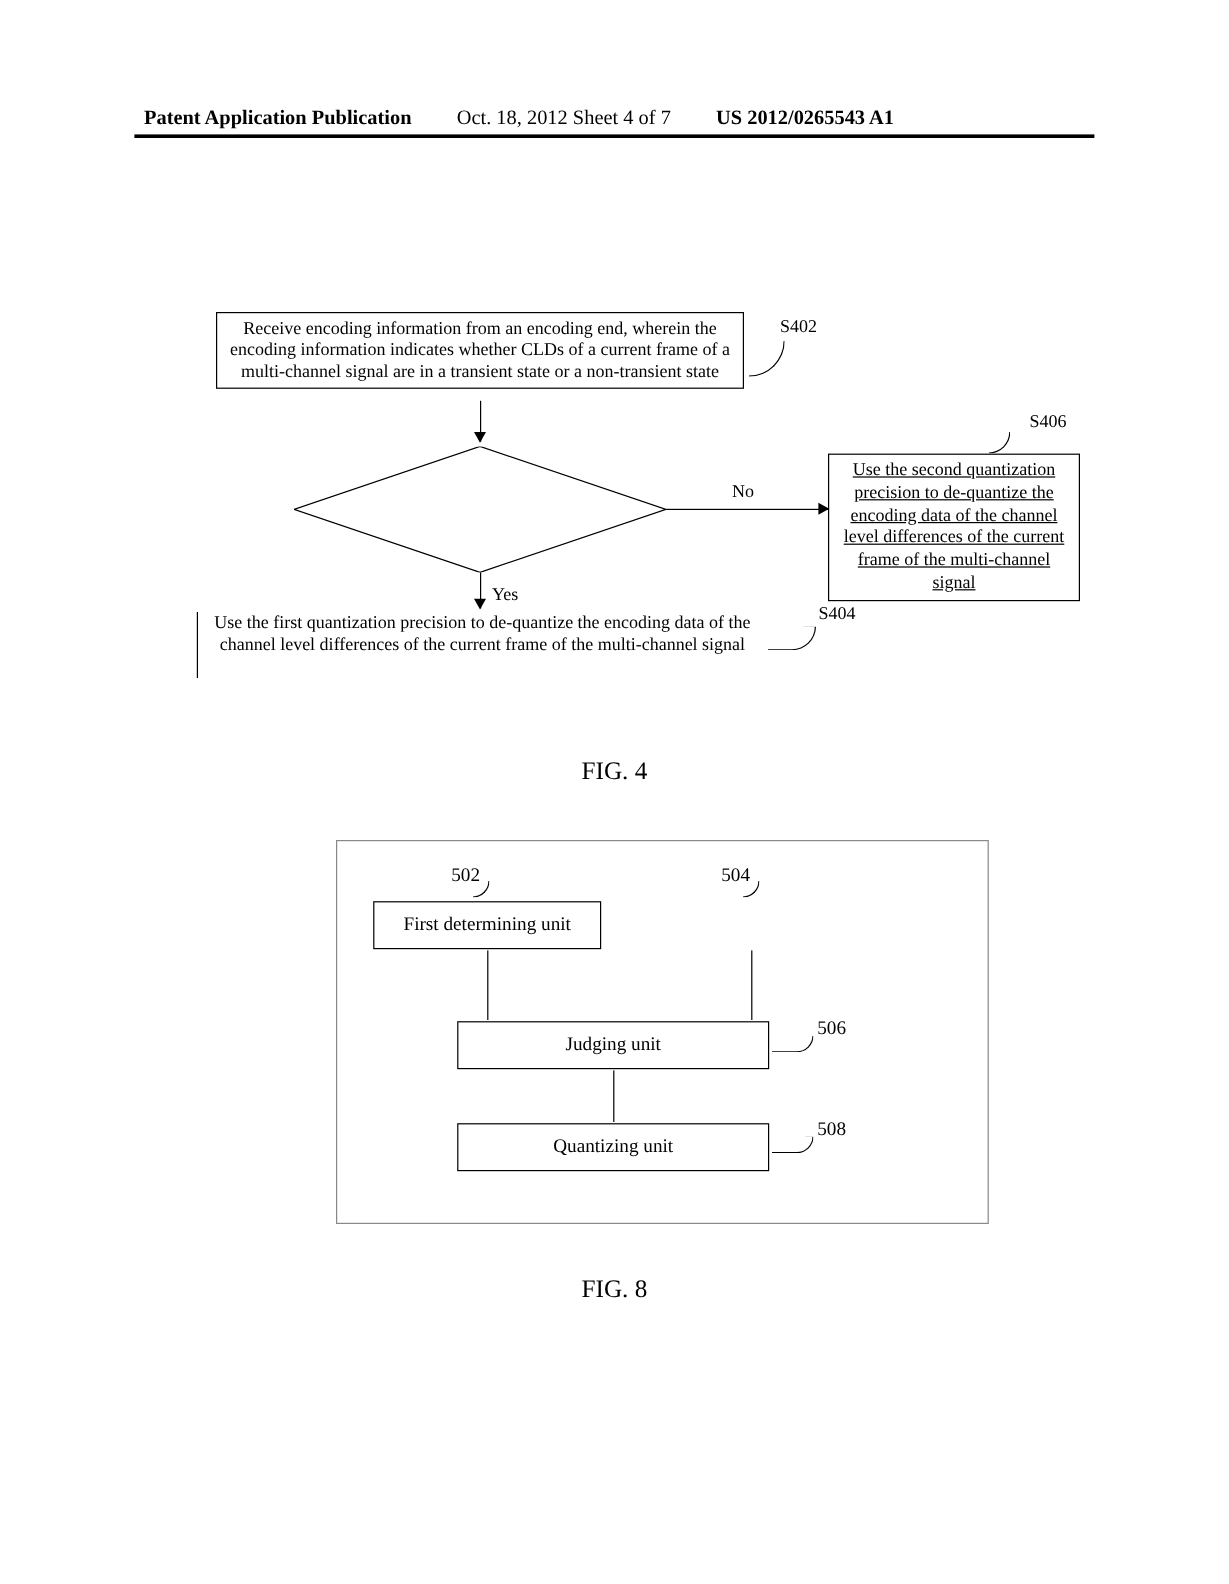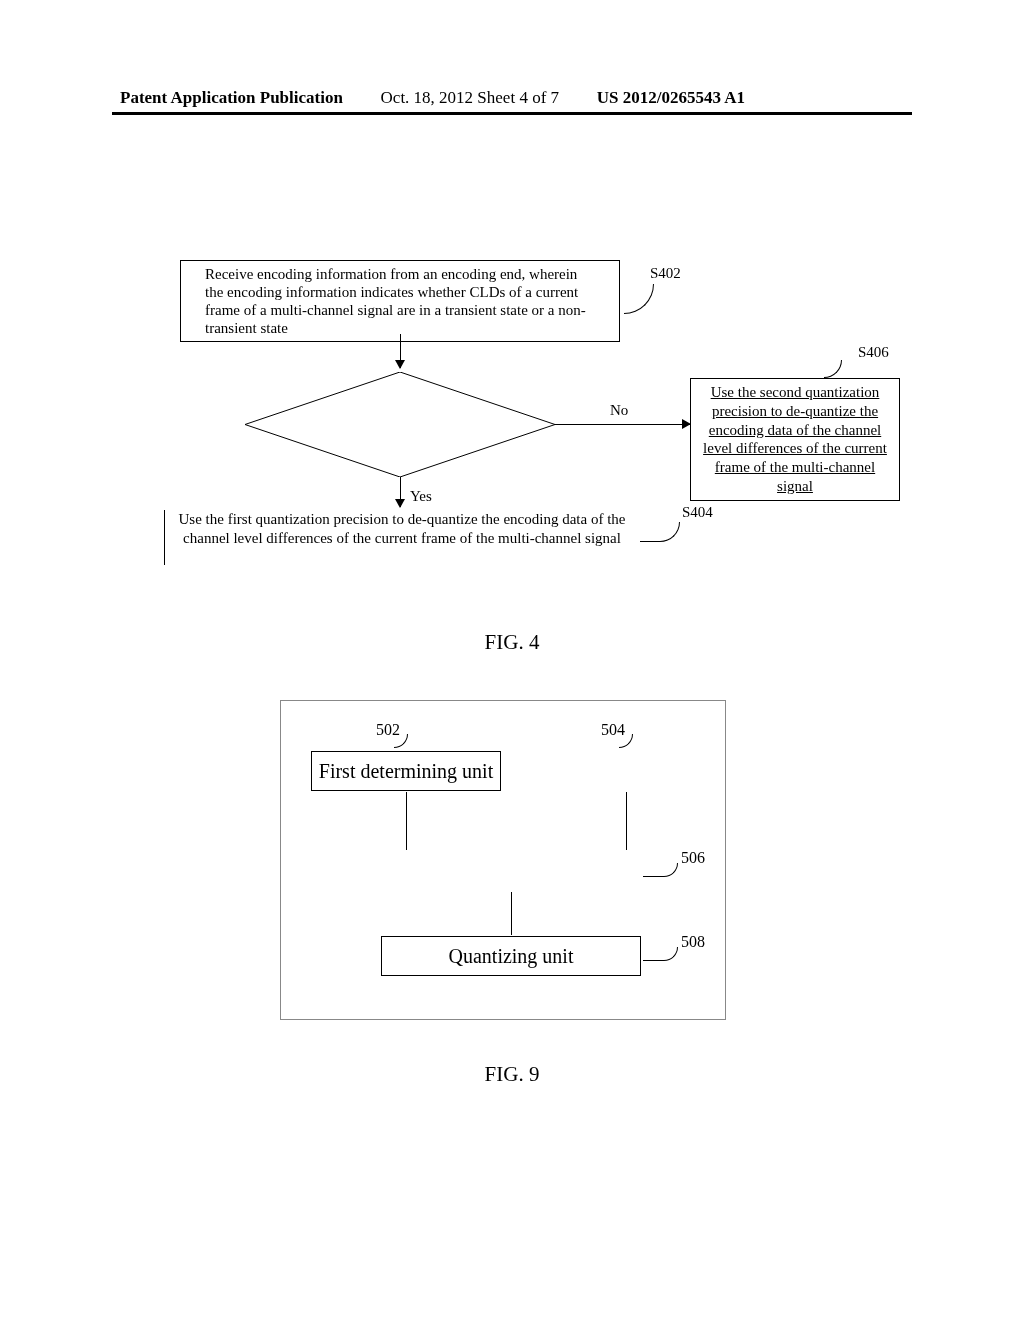--- a/index.html
+++ b/index.html
@@ -40,22 +40,22 @@
       left: 130px;
       width: 770px;
       height: 350px;
     }
     .box402 {
       position: absolute;
       top: 0;
       left: 50px;
       width: 440px;
       border: 1px solid #000;
-      padding: 4px 24px;
-      text-align: left;
+      padding: 4px 0;
+      text-align: center;
       font-size: 15px;
       line-height: 1.2;
     }
     .label402 {
       position: absolute;
       top: 5px;
       left: 520px;
       font-size: 15px;
     }
     .hook402 {
@@ -227,29 +227,29 @@
       width: 1024px;
       text-align: center;
       font-size: 21px;
     }
 
     
     .fig5 {
       position: absolute;
       top: 700px;
       left: 280px;
-      width: 446px;
+      width: 544px;
       height: 320px;
       border: 1px solid #888;
     }
     .fig5-box {
       position: absolute;
       border: 1px solid #000;
       text-align: center;
-      font-size: 20px;
+      font-size: 16px;
       display: flex;
       align-items: center;
       justify-content: center;
     }
     .box502 { top: 50px; left: 30px; width: 190px; height: 40px; }
     .box504 { top: 50px; left: 250px; width: 190px; height: 40px; }
     .box506 { top: 150px; left: 100px; width: 260px; height: 40px; }
     .box508 { top: 235px; left: 100px; width: 260px; height: 40px; }
 
     .label502 { position: absolute; top: 20px; left: 95px; font-size: 16px; }
@@ -336,23 +336,24 @@
   <div class="label502">502</div>
   <div class="hook502"></div>
   <div class="label504">504</div>
   <div class="hook504"></div>
 
   <div class="fig5-box box502">First determining unit</div>
 
   <div class="line502-506"></div>
   <div class="line504-506"></div>
 
+  <div class="fig5-box box506">Judging unit</div>
   <div class="hook506"></div>
   <div class="label506">506</div>
 
   <div class="line506-508"></div>
 
   <div class="fig5-box box508">Quantizing unit</div>
   <div class="hook508"></div>
   <div class="label508">508</div>
 </div>
 
-<div class="fig5-caption">FIG. 9</div>
+<div class="fig5-caption">FIG. 8</div>
 
 </body></html>

